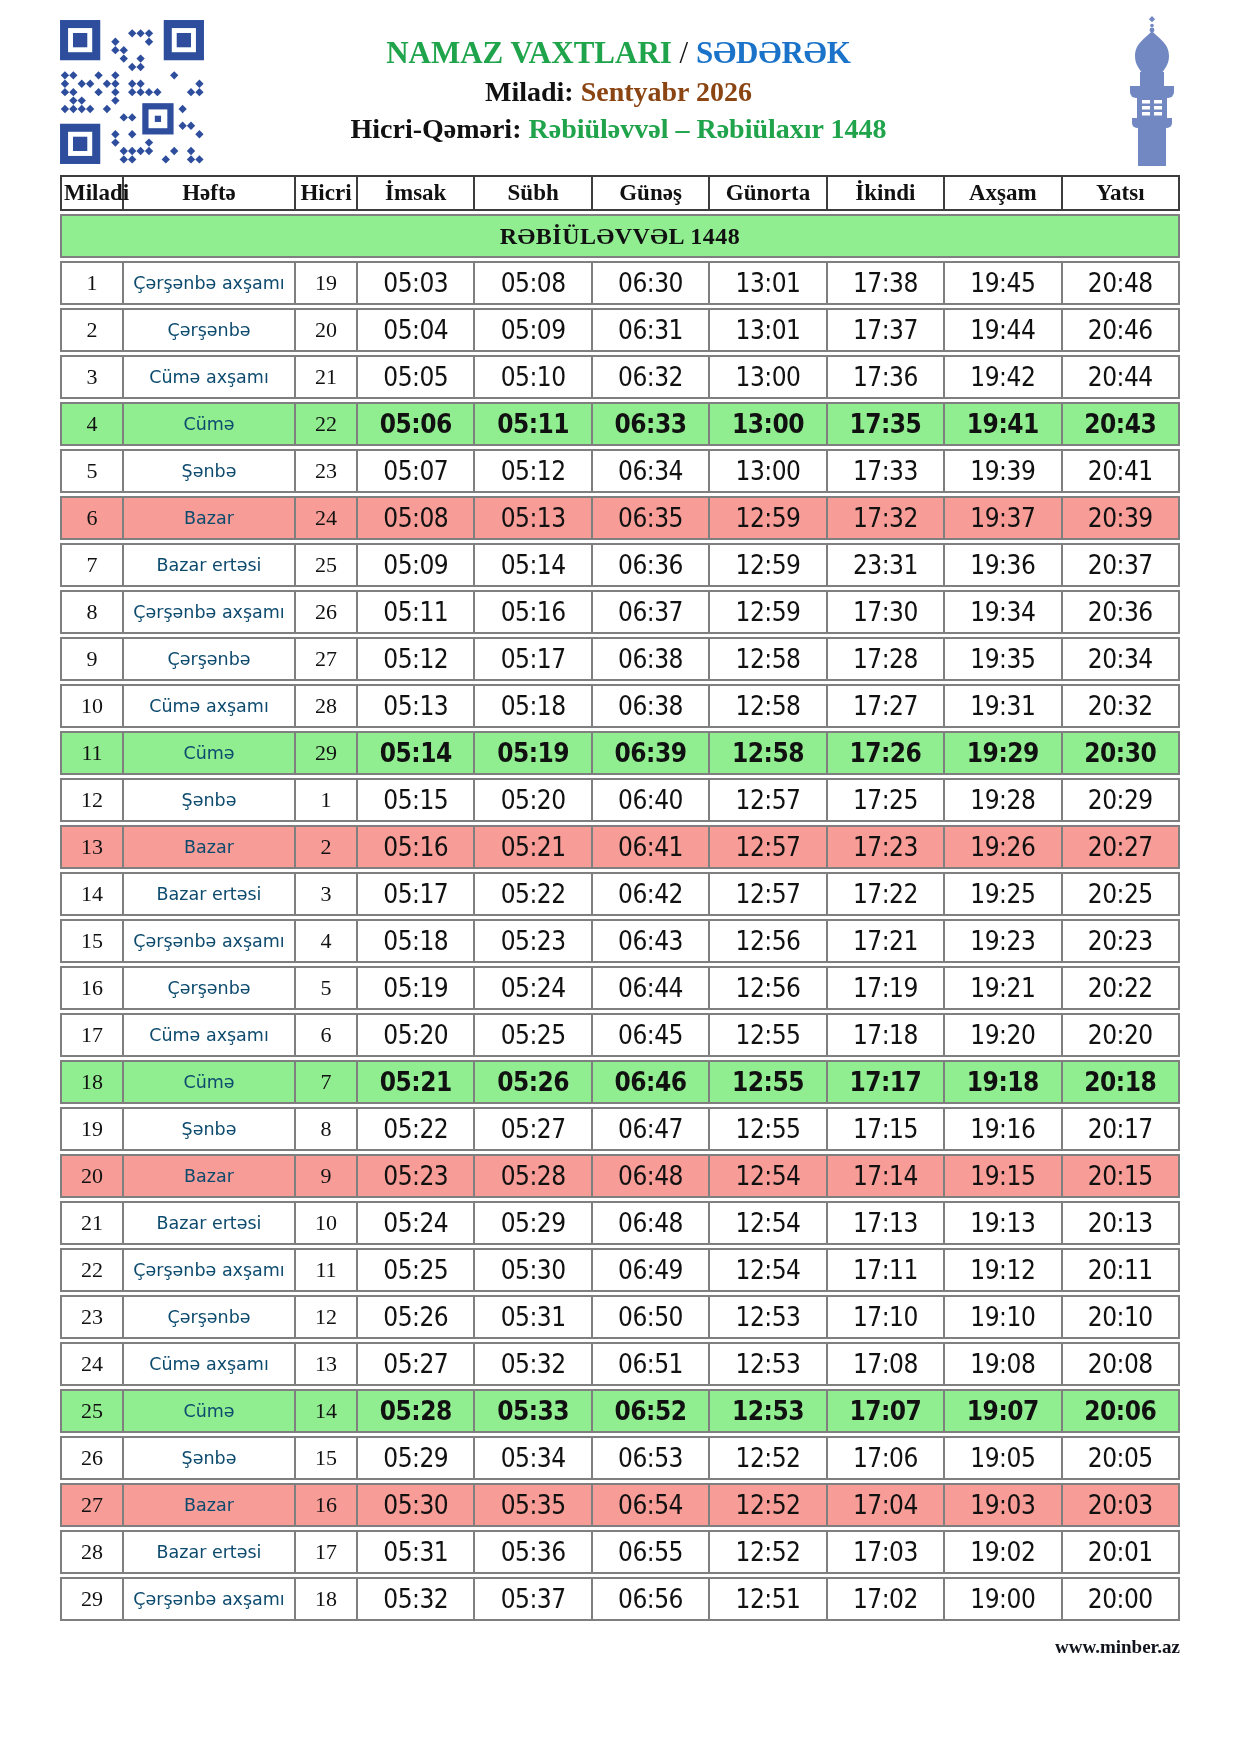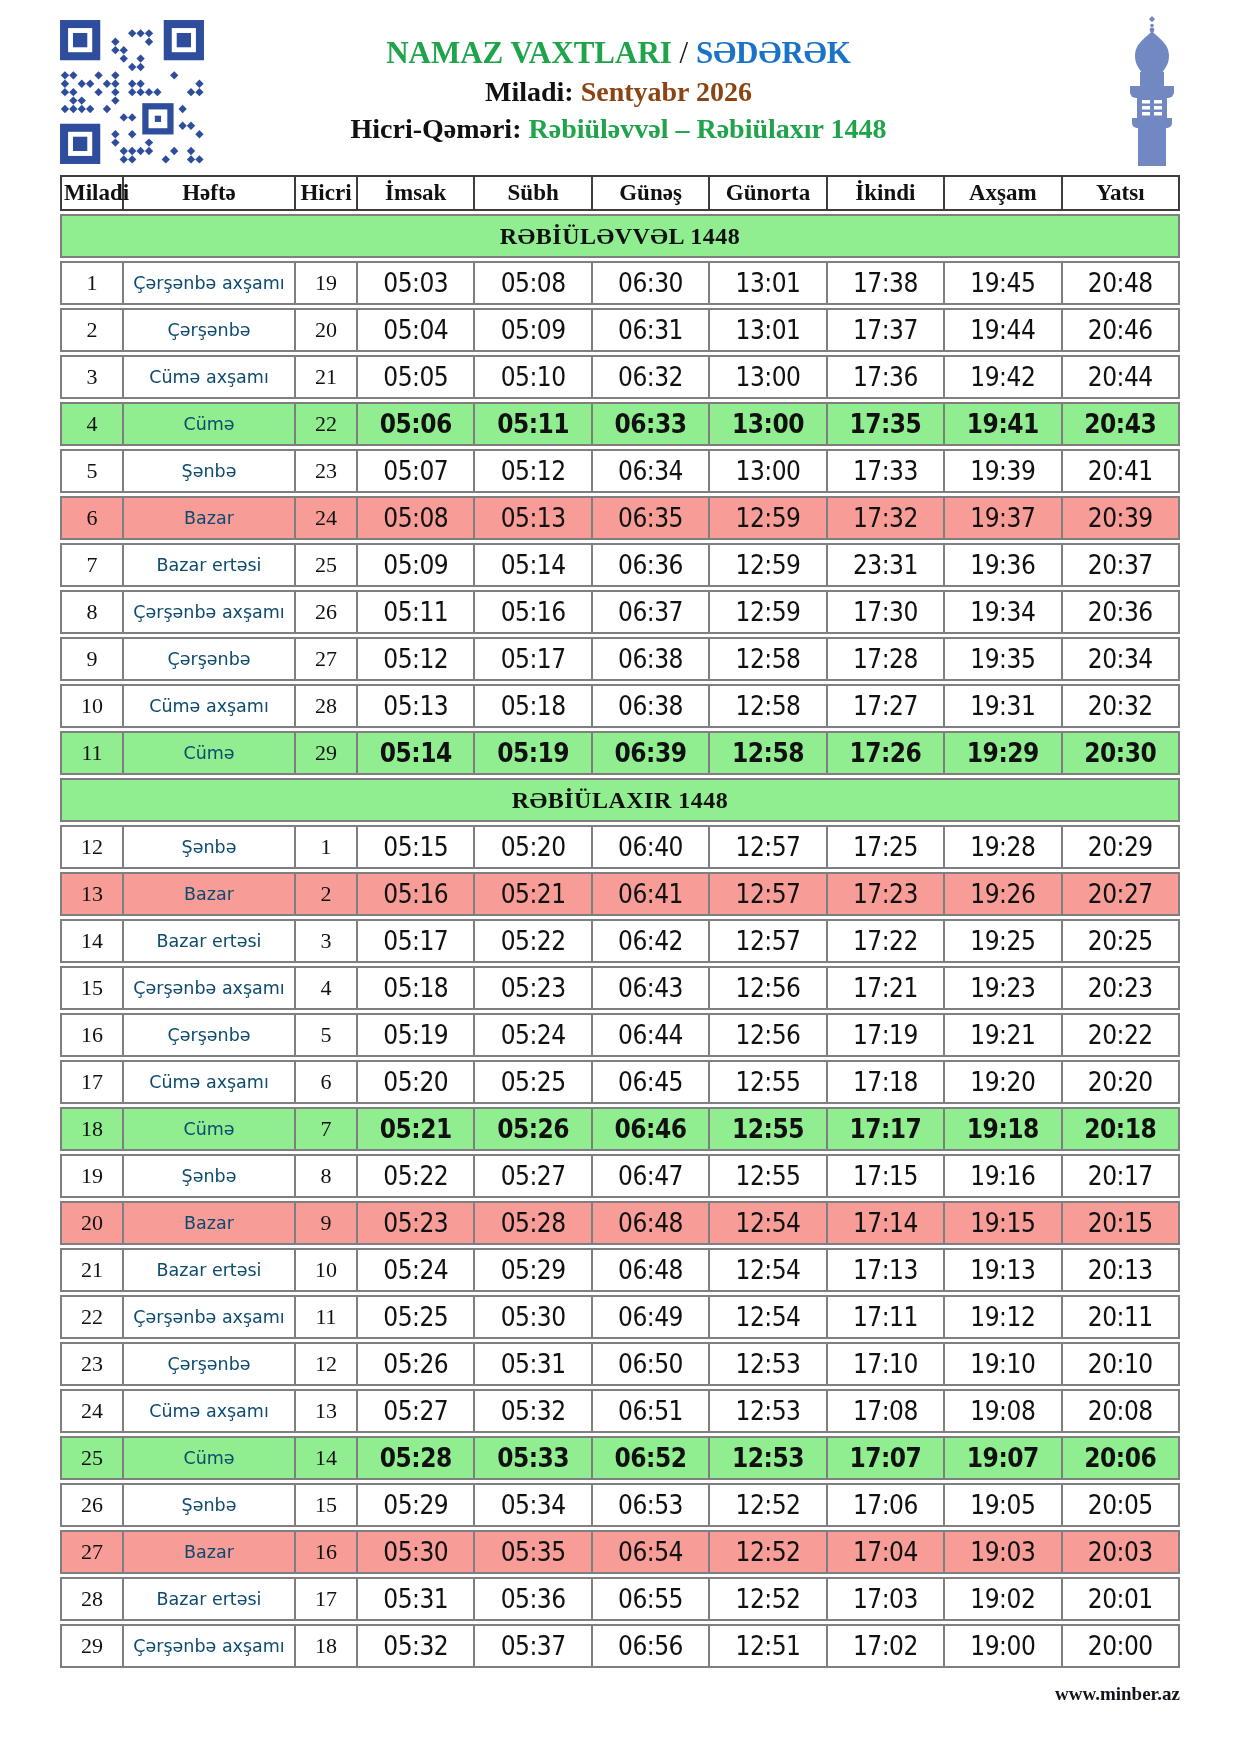--- a/index.html
+++ b/index.html
@@ -311,23 +311,20 @@
           <td class="day">Cümə</td>
           <td class="num">29</td>
           <td class="time">05:14</td>
           <td class="time">05:19</td>
           <td class="time">06:39</td>
           <td class="time">12:58</td>
           <td class="time">17:26</td>
           <td class="time">19:29</td>
           <td class="time">20:30</td>
         </tr>
-        <tr class="section-row">
-          <td class="" colspan="10">RƏBİÜLAXIR 1448</td>
-        </tr>
         <tr class="none">
           <td class="num">12</td>
           <td class="day">Şənbə</td>
           <td class="num">1</td>
           <td class="time">05:15</td>
           <td class="time">05:20</td>
           <td class="time">06:40</td>
           <td class="time">12:57</td>
           <td class="time">17:25</td>
           <td class="time">19:28</td>

